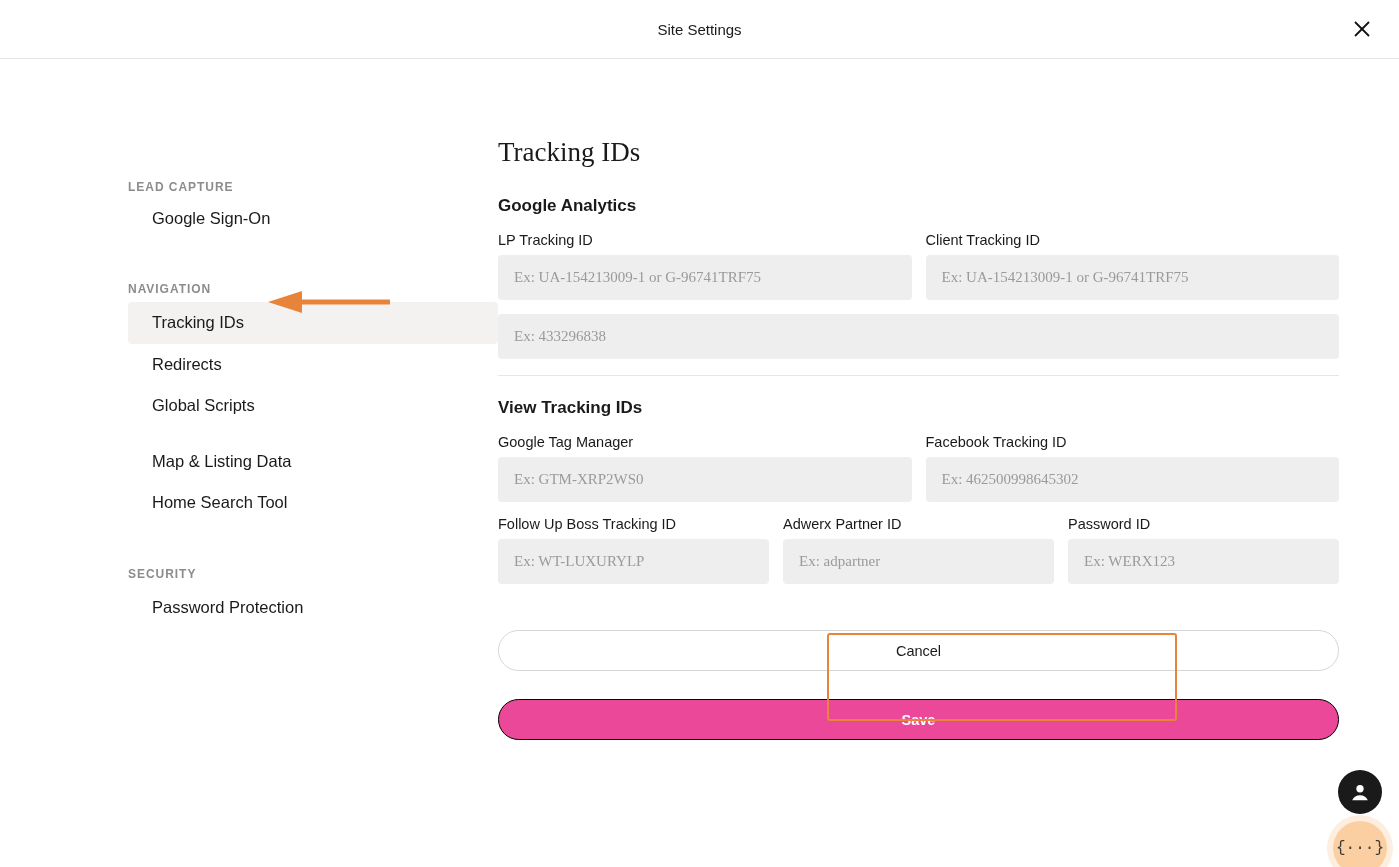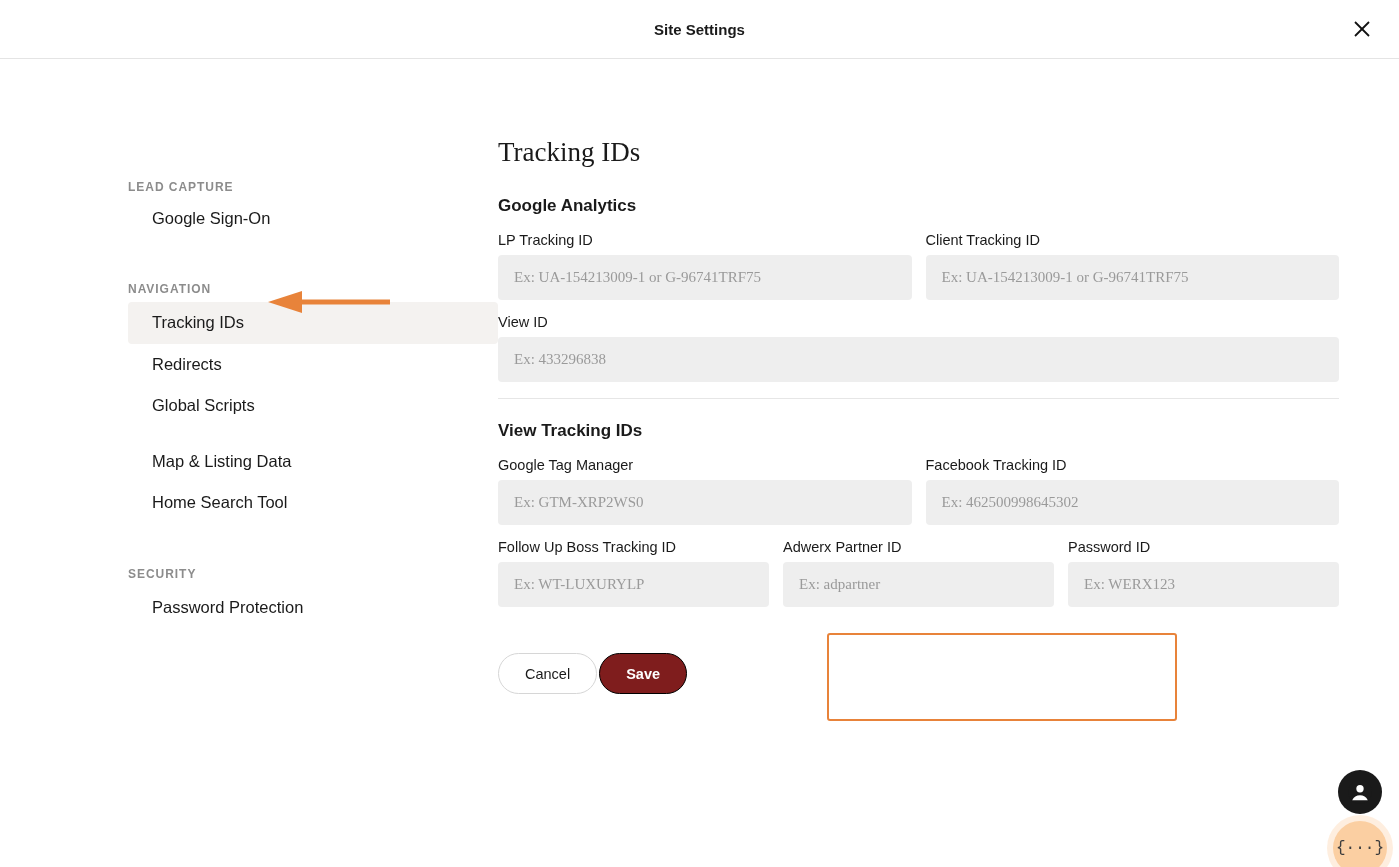--- a/index.html
+++ b/index.html
@@ -17,21 +17,21 @@
     position: relative;
     height: 59px;
     border-bottom: 1px solid #e4e4e4;
     display: flex;
     align-items: center;
     justify-content: center;
   }
   .titlebar-title {
     font-size: 15px;
     color: #1a1a1a;
-    font-weight: 700;
+    font-weight: 400;
   }
   .close-btn {
     position: absolute;
     right: 22px;
     top: 50%;
     transform: translateY(-50%);
     width: 30px;
     height: 30px;
     display: flex;
     align-items: center;
@@ -148,39 +148,40 @@
     border-radius: 3px;
     left: 329px;
     top: 496px;
     width: 350px;
     height: 88px;
     pointer-events: none;
   }
 
   .buttons {
     display: flex;
-    gap: 2px;
+    gap: 28px;
     margin-top: 32px;
+    flex-direction: column;
   }
   .btn {
     height: 41px;
     border-radius: 21px;
     font-size: 14.5px;
     font-family: "Liberation Sans", sans-serif;
     cursor: pointer;
     padding: 0 26px;
   }
   .btn-cancel {
     background: #ffffff;
     border: 1px solid #d6d6d6;
     color: #1a1a1a;
     min-width: 86px;
   }
   .btn-save {
-    background: #7f1d1d;
+    background: #ec4899;
     border: 1px solid #000000;
     color: #ffffff;
     min-width: 74px;
     font-weight: 700;
   }
 
   
   .fab-avatar {
     position: absolute;
     right: 17px;
@@ -284,21 +285,20 @@
           <div class="field-label">LP Tracking ID</div>
           <input class="input" type="text" placeholder="Ex: UA-154213009-1 or G-96741TRF75" style="">
         </div>
         <div class="field">
           <div class="field-label">Client Tracking ID</div>
           <input class="input" type="text" placeholder="Ex: UA-154213009-1 or G-96741TRF75" style="">
         </div>
       </div>
 
       <div class="field">
-        <div class="field-label">View ID</div>
         <input class="input" type="text" placeholder="Ex: 433296838" style="">
       </div>
 
       <hr class="divider">
 
       <div class="section-title">View Tracking IDs</div>
 
       <div class="row-2">
         <div class="field">
           <div class="field-label">Google Tag Manager</div>

